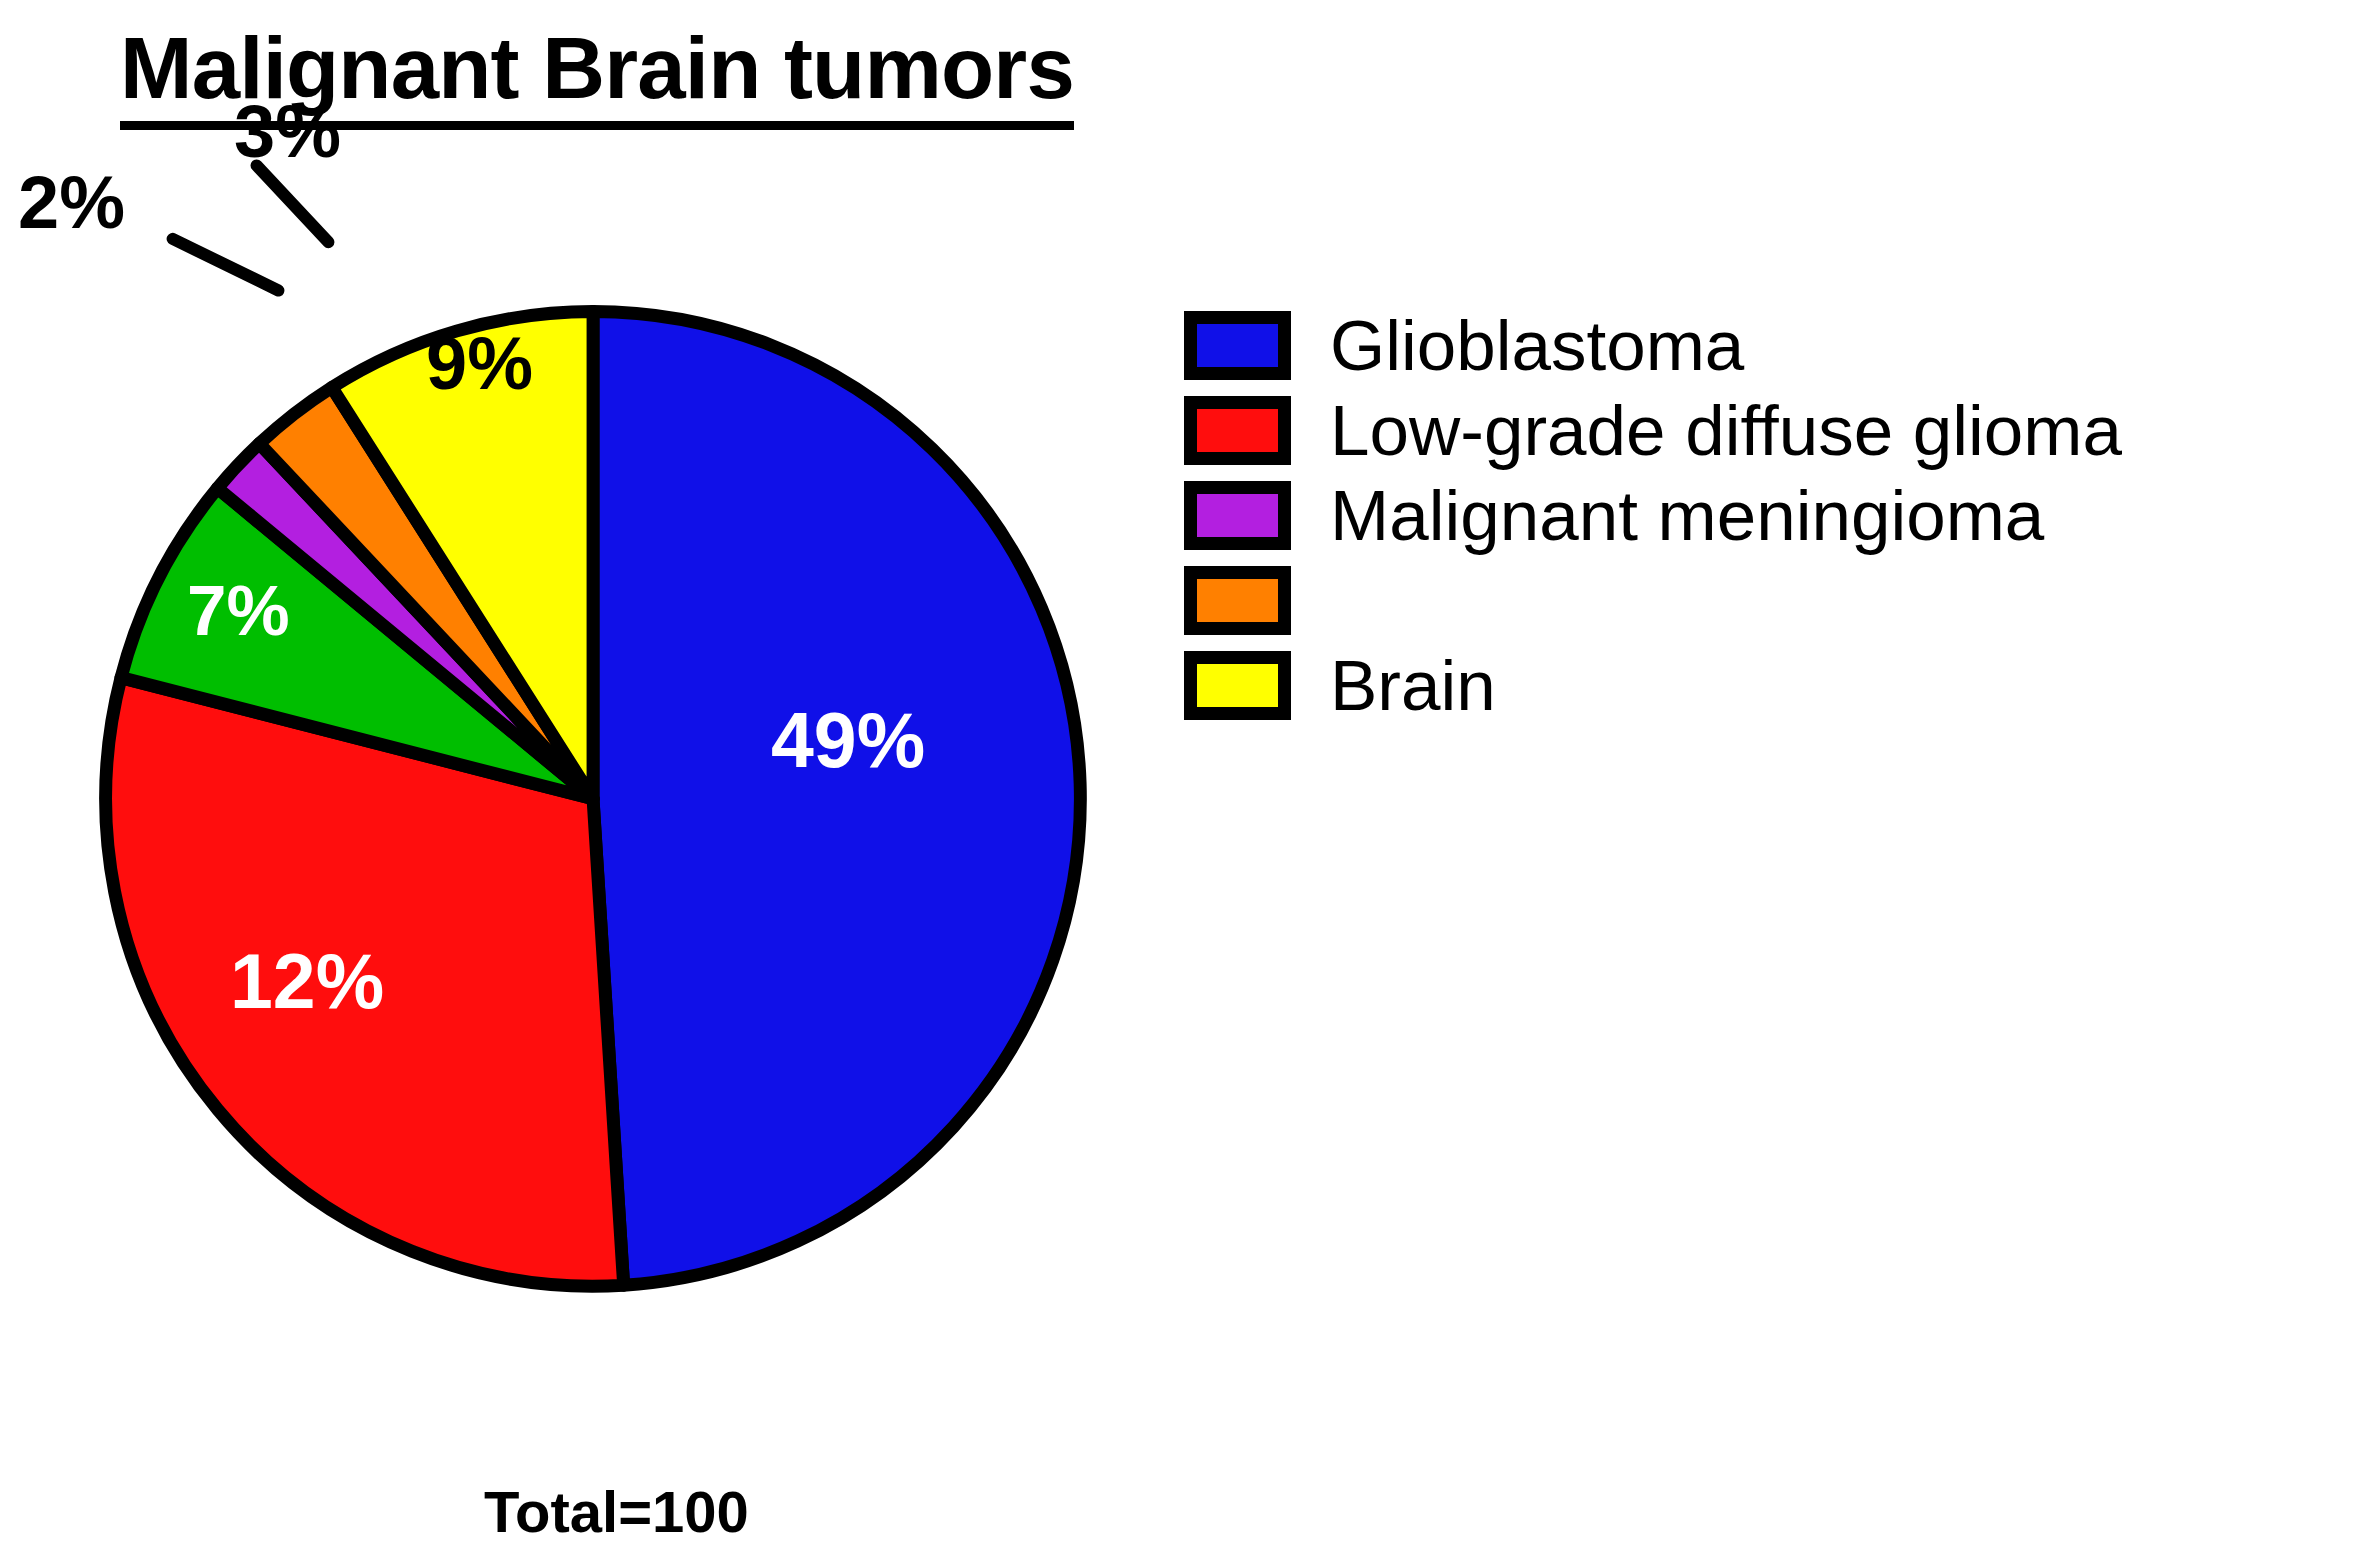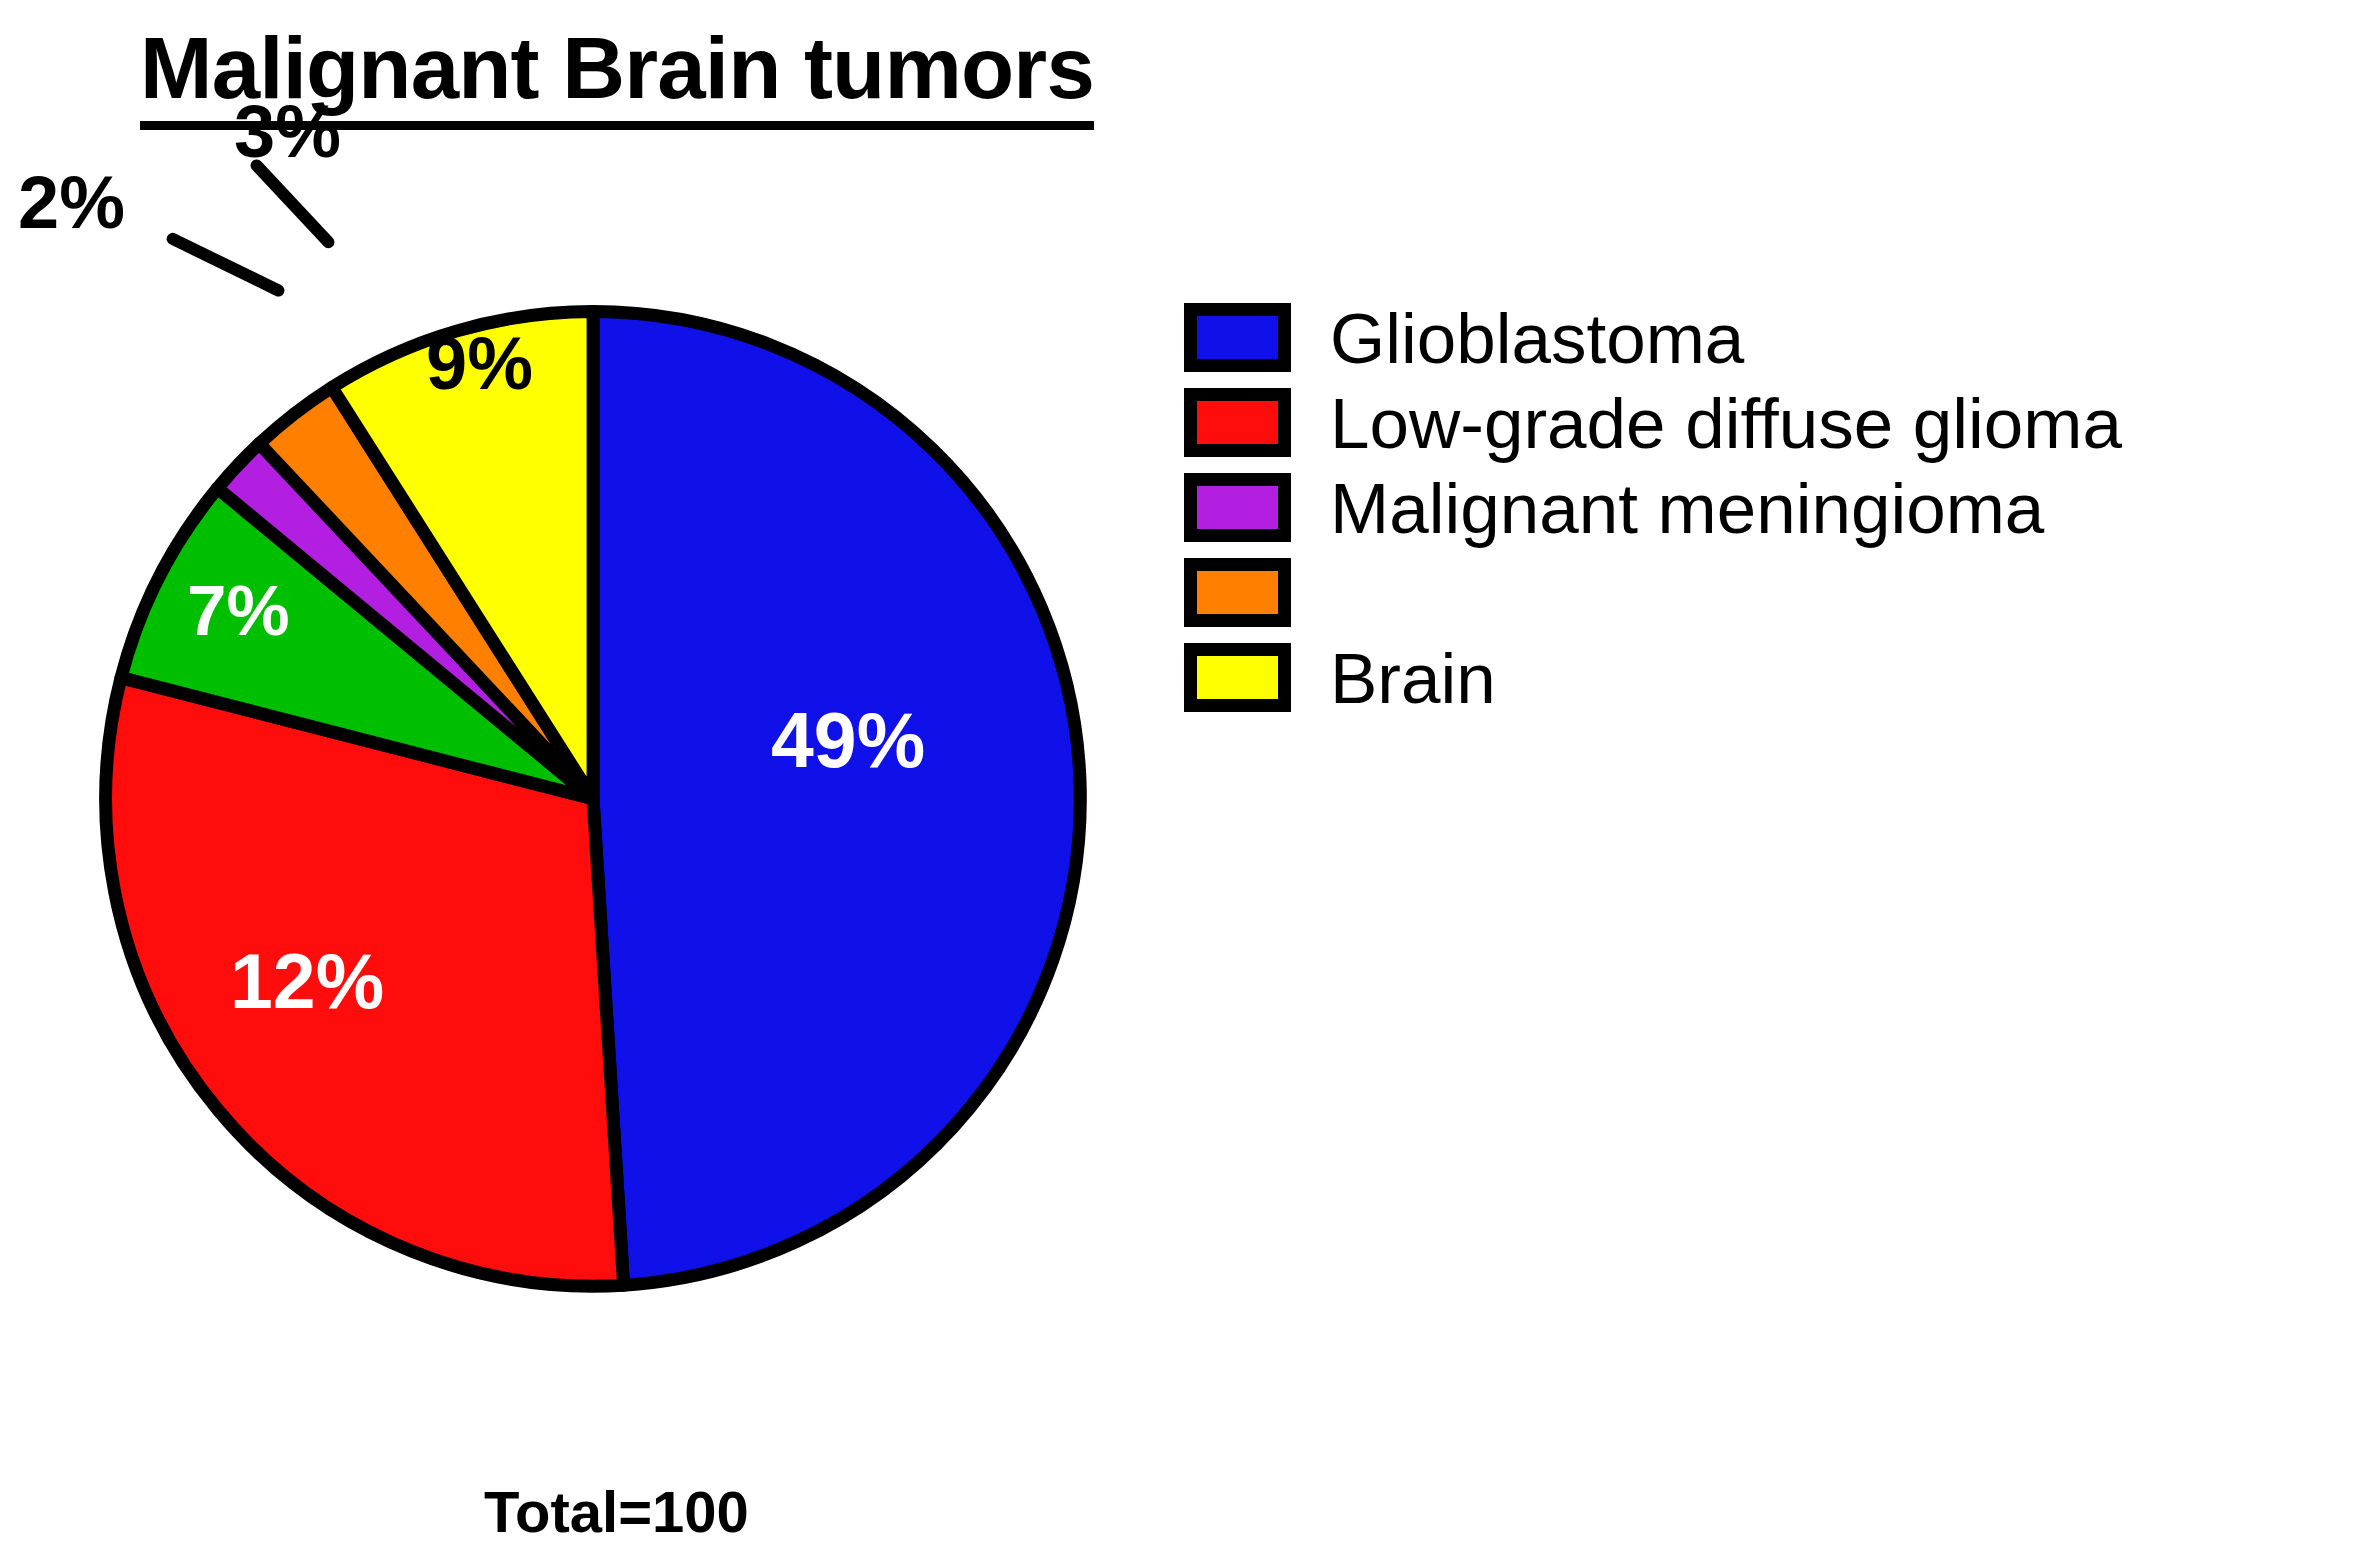--- a/index.html
+++ b/index.html
@@ -20,21 +20,20 @@
     position: absolute;
     left: 0;
     top: 18px;
     width: 1194px;
     text-align: center;
     font-size: 87px;
     font-weight: bold;
     color: #000000;
     letter-spacing: -0.8px;
     white-space: nowrap;
-    padding-left: 20px;
   }
   #chart-title .tl-inner {
     display: inline-block;
     border-bottom: 9px solid #000;
     padding-bottom: 3.2px;
     line-height: 1.15;
   }
 
   
   #pie-wrap {
@@ -84,20 +83,21 @@
 
   
   #legend {
     position: absolute;
     left: 1174px;
     top: 303px;
     width: 1202px;
   }
   .legend-row {
     display: flex;
+    align-items: center;
     height: 85px;
     padding-left: 10px;
   }
   .legend-swatch {
     width: 107px;
     height: 69px;
     box-sizing: border-box;
     border: 13.7px solid #000000;
     flex: 0 0 auto;
   }

